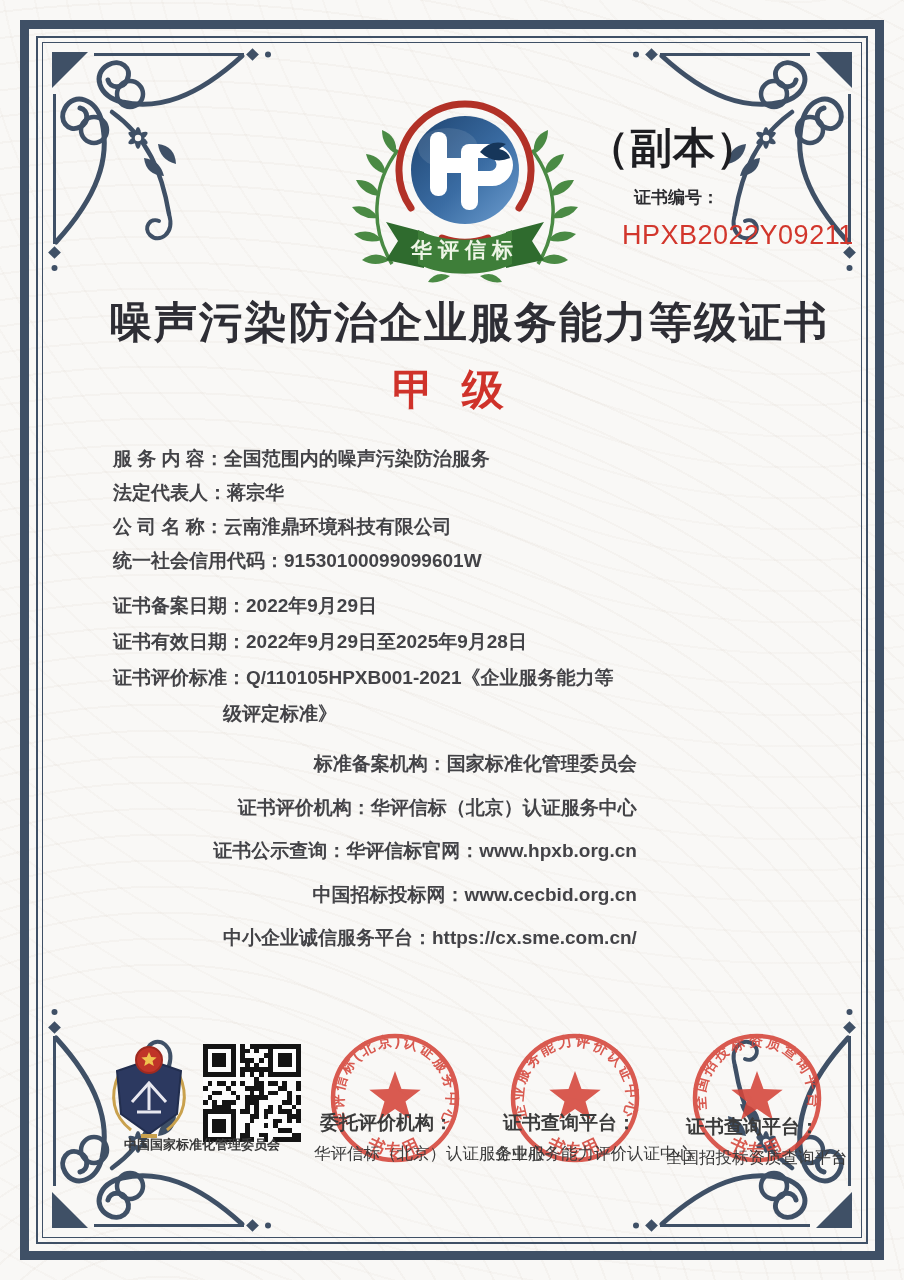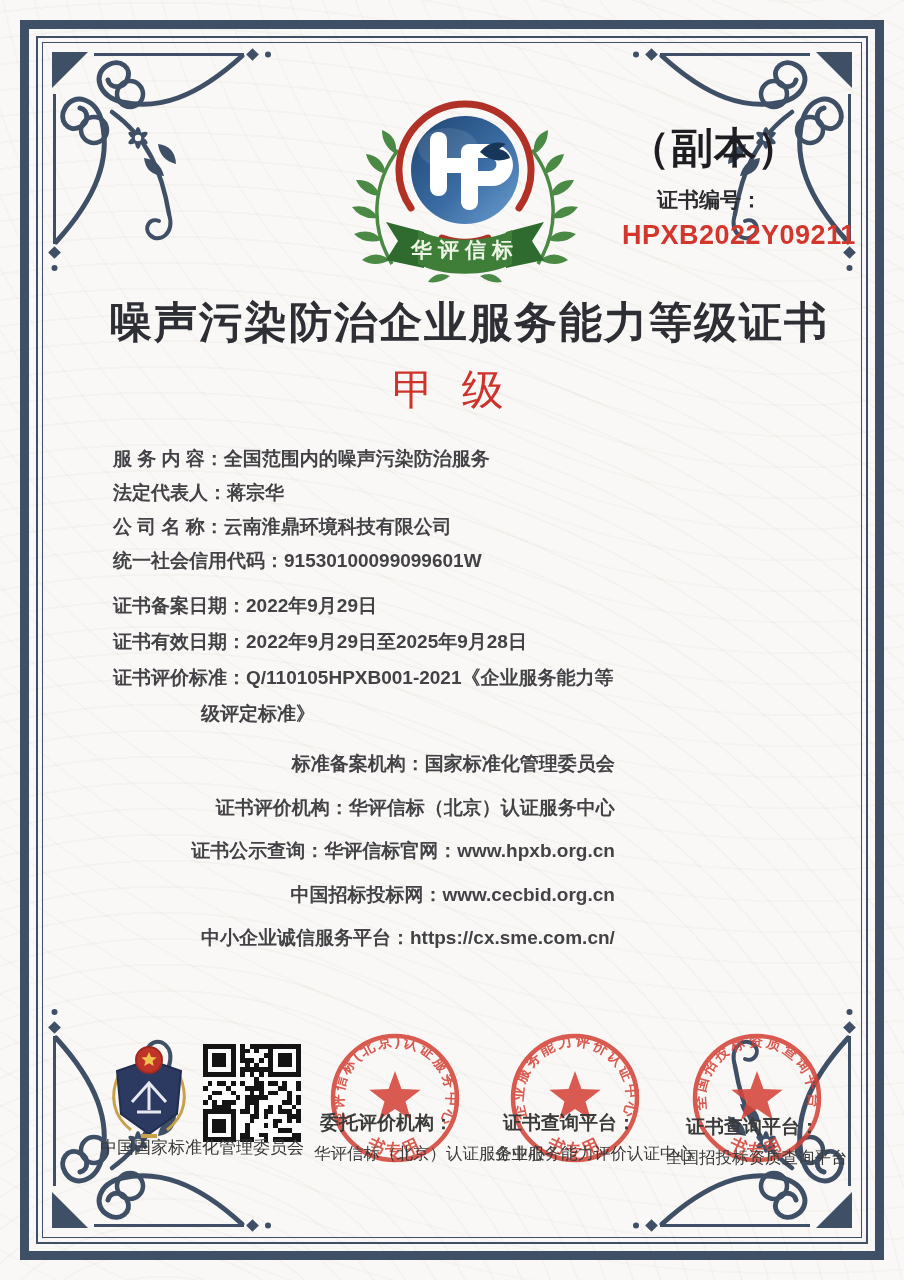--- a/index.html
+++ b/index.html
@@ -15,39 +15,39 @@
   .b-outer{position:absolute;inset:20px;border:9px solid #3f5066;pointer-events:none;}
   .b-line1{position:absolute;inset:36px;border:2px solid #3f5066;pointer-events:none;}
   .b-line2{position:absolute;inset:42px;border:1px solid #3f5066;pointer-events:none;}
   .corner{position:absolute;width:240px;height:240px;pointer-events:none;}
   .corner.tl{left:46px;top:46px;}
   .corner.tr{right:46px;top:46px;transform:scaleX(-1);}
   .corner.bl{left:46px;bottom:46px;transform:scaleY(-1);}
   .corner.br{right:46px;bottom:46px;transform:scale(-1,-1);}
   
   .logo{position:absolute;left:330px;top:92px;width:270px;height:198px;}
-  .copy-label{position:absolute;left:628px;top:120px;font-size:42px;font-weight:700;color:#1e1e22;letter-spacing:1px;font-family:Liberation Mono, monospace;}
-  .certno-label{position:absolute;left:657px;top:186px;font-size:21px;font-weight:700;color:#2c2c30;}
-  .certno{position:absolute;left:622px;top:220px;font-size:27px;font-weight:700;color:#d2362c;letter-spacing:.5px;}
+  .copy-label{position:absolute;left:587px;top:120px;font-size:42px;font-weight:700;color:#1e1e22;letter-spacing:1px;font-family:Liberation Mono, monospace;}
+  .certno-label{position:absolute;left:634px;top:186px;font-size:17px;font-weight:700;color:#2c2c30;}
+  .certno{position:absolute;left:622px;top:220px;font-size:27px;font-weight:400;color:#d2362c;letter-spacing:.5px;}
   
   .title{position:absolute;left:0;top:294px;width:100%;text-align:center;font-size:43px;font-weight:800;color:#2e2e35;letter-spacing:2px;padding-left:17px;}
-  .grade{position:absolute;left:0;top:362px;width:100%;text-align:center;font-size:42px;font-weight:400;color:#cf322a;letter-spacing:8px;}
+  .grade{position:absolute;left:0;top:362px;width:100%;text-align:center;font-size:42px;font-weight:700;color:#cf322a;letter-spacing:8px;}
   
   .section{position:absolute;left:113px;font-size:19px;font-weight:600;color:#434347;}
   .sec-a{top:442px;line-height:34px;}
   .sec-b{top:588px;line-height:36px;}
   .sec-c{top:742px;line-height:43.5px;text-align:right;}
   .row .lb{white-space:pre;}
-  .row.ind{margin-left:88px;}
+  .row.ind{margin-left:110px;}
   
   .emblem{position:absolute;left:103px;top:1040px;width:92px;height:102px;}
   .qr{position:absolute;left:203px;top:1044px;width:98px;height:98px;display:grid;grid-template-columns:repeat(21,1fr);grid-template-rows:repeat(21,1fr);background:#fdfdfd;}
   .qr div{background:transparent;}
   .qr div.d{background:#141414;}
-  .std-caption{position:absolute;left:84px;top:1136px;width:236px;text-align:center;font-size:17px;font-weight:400;color:#3a3a3a;}
+  .std-caption{position:absolute;left:84px;top:1136px;width:236px;text-align:center;font-size:13px;font-weight:700;color:#3a3a3a;}
   .seal{position:absolute;width:150px;height:150px;top:1028px;opacity:.88;}
   .seal.s0{left:320px;} .seal.s1{left:500px;} .seal.s2{left:682px;}
   .seal text{fill:#d5453a;}
   .ring-text{font-size:14.5px;letter-spacing:2.5px;font-weight:700;}
   .arc-text{font-size:17px;letter-spacing:3px;font-weight:700;}
   .cap{position:absolute;color:#3b3b3b;}
   .cap .l{font-size:19px;font-weight:700;display:block;}
   .cap .v{font-size:16.5px;font-weight:500;display:block;margin-top:7px;white-space:nowrap;}
   .cap.c0{left:320px;top:1110px;}
   .cap.c1{left:503px;top:1110px;}

